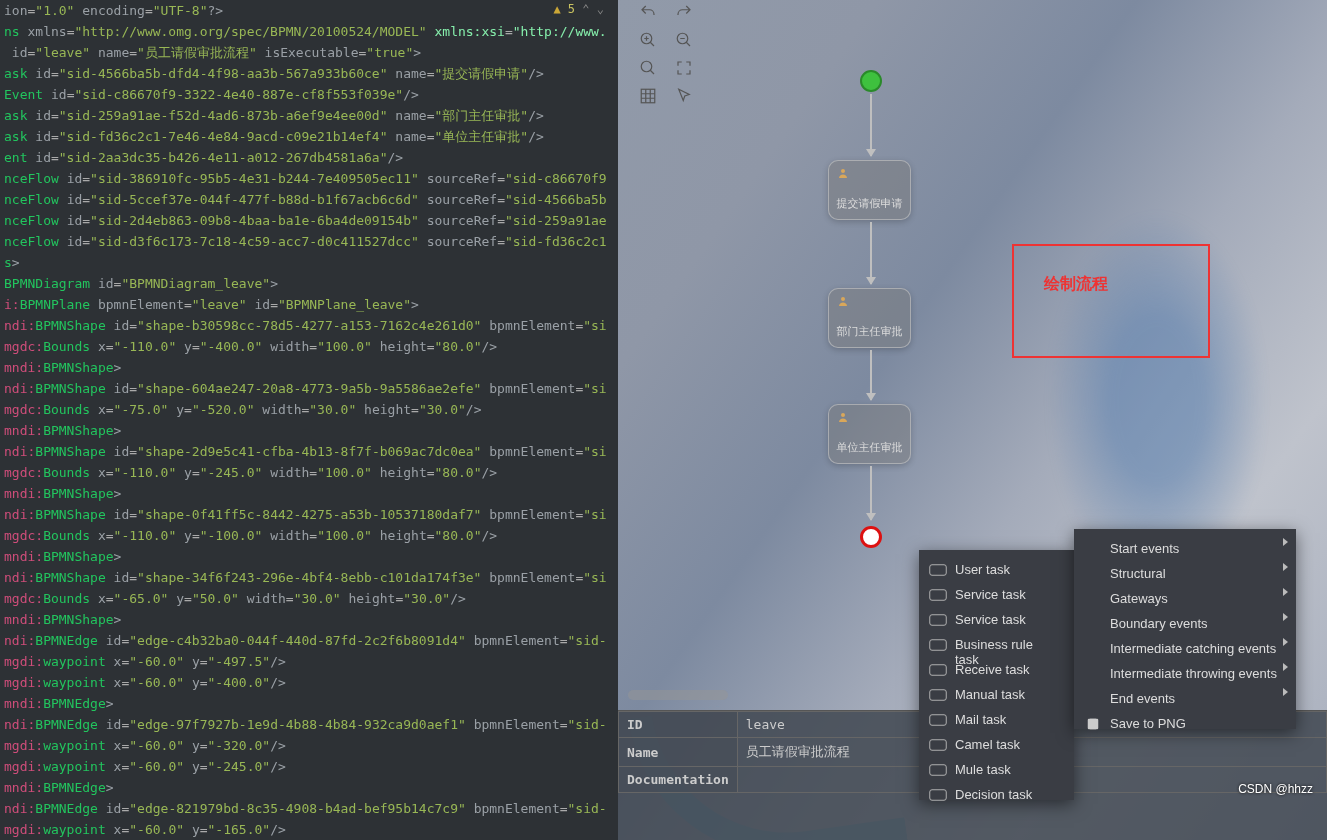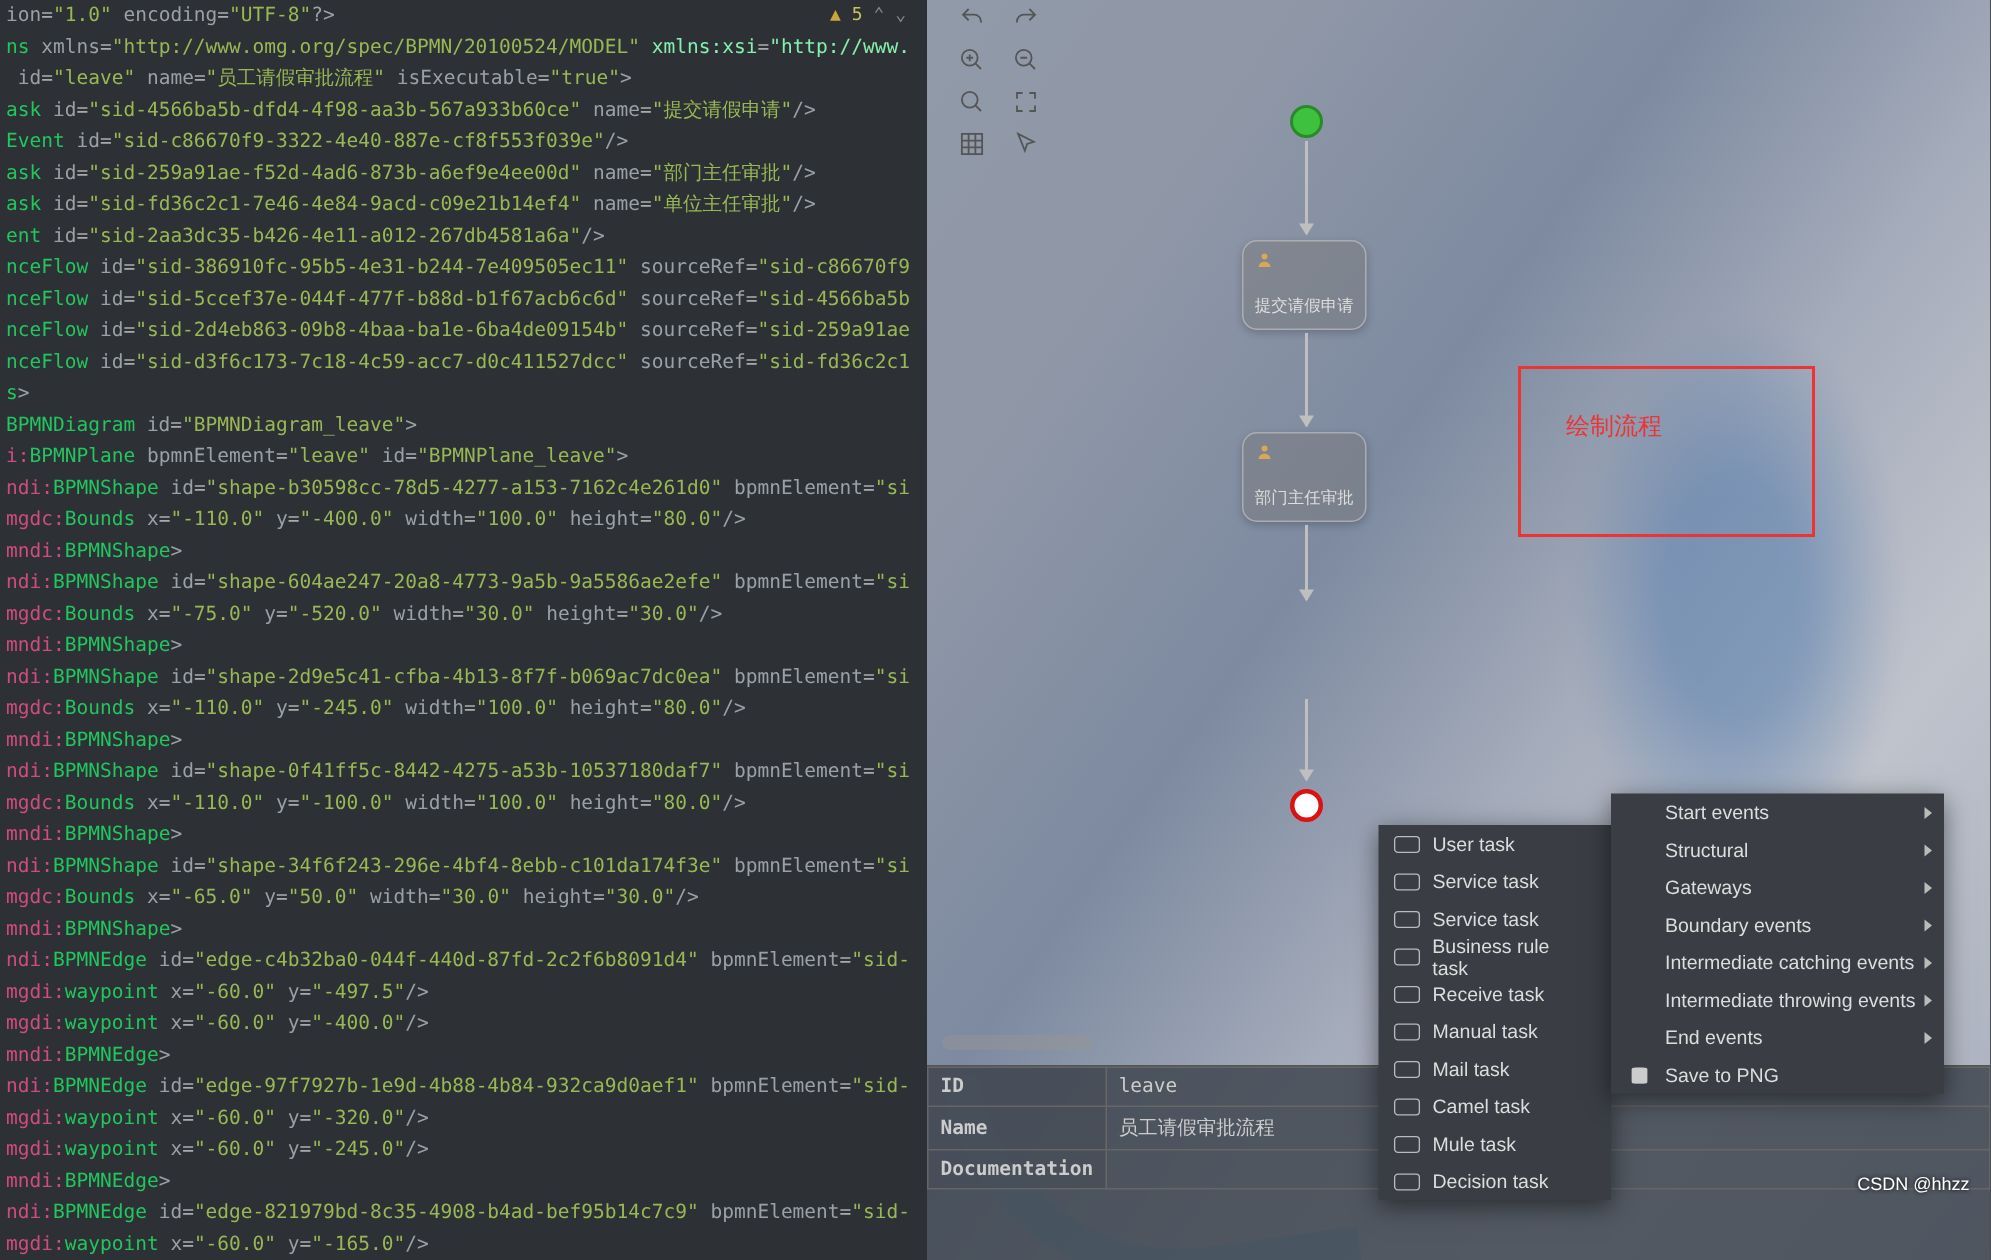--- a/index.html
+++ b/index.html
@@ -31,21 +31,21 @@
   .arrow{ position:absolute; width:2px; background:#bfbfbf; }
   .arrow::after{content:"";position:absolute;bottom:-1px;left:-4px;border-left:5px solid transparent;border-right:5px solid transparent;border-top:8px solid #bfbfbf;}
   .red-box{ position:absolute; border:2px solid #e33; }
   .red-label{ color:#e33; font-size:16px; position:absolute; }
   .hscroll{ position:absolute; left:10px; bottom:140px; height:10px; width:100px; background:rgba(150,150,150,.5); border-radius:5px;}
   .prop-panel{ position:absolute; left:0; right:0; bottom:0; height:130px; background:rgba(64,70,80,.85); border-top:1px solid #555;}
   .prop-table{ width:100%; border-collapse:collapse; }
   .prop-table td{ border:1px solid #666; padding:5px 8px; color:#ccc; font-size:13px;}
   .prop-table td:first-child{ width:108px; font-weight:bold; background:rgba(70,76,86,.6);}
   .context-menu{ position:absolute; background:#3a3d44; box-shadow:0 4px 16px rgba(0,0,0,.5); }
-  .cm-item{ height:25px; display:flex; align-items:center; padding:0 14px 0 8px; color:#ddd; font-family:"Segoe UI",Arial,sans-serif; font-size:13px; cursor:pointer; position:relative;}
+  .cm-item{ height:25px; display:flex; align-items:flex-start; padding:12px 14px 0 8px; color:#ddd; font-family:"Segoe UI",Arial,sans-serif; font-size:13px; cursor:pointer; position:relative;}
   .cm-item .cm-ico{width:22px;height:16px;margin-right:6px;display:flex;align-items:center;justify-content:center;}
   .cm-item .cm-ico svg{width:18px;height:14px;stroke:#bbb;fill:none;stroke-width:1.2;}
   .cm-item.has-sub::after{content:"";position:absolute;right:8px;top:9px;border-top:4px solid transparent;border-bottom:4px solid transparent;border-left:5px solid #bbb;}
   .cm-item.sel{ background:#2e6fd6; color:#fff;}
   .cm-item.sel::after{border-left-color:#fff;}
   .cm-item.save .cm-ico svg{fill:#ccc;stroke:none;}
   .watermark{position:absolute;right:14px;bottom:44px;font-size:12px;color:#fff;text-shadow:0 0 3px #000;font-family:Arial;}
   .swoosh{position:absolute;left:20px;bottom:-20px;width:260px;height:160px;border:24px solid rgba(87,167,196,.5);border-top:none;border-right:none;border-radius:0 0 0 180px;transform:rotate(-8deg);} 
 </style>
 </head>
@@ -161,26 +161,33 @@
       </div>
       <div class="arrow" style="left:252px;top:222px;height:62px;"></div>
       <div class="task" style="left:210px;top:288px;">
         <span class="u-icon"><svg viewBox="0 0 24 24">
               <circle cx="12" cy="8" r="4"></circle>
               <path d="M4 22c0-4 4-7 8-7s8 3 8 7"></path>
             </svg></span>
         <span class="lbl">部门主任审批</span>
       </div>
       <div class="arrow" style="left:252px;top:350px;height:50px;"></div>
+      <div class="task" style="left:210px;top:404px;">
+        <span class="u-icon"><svg viewBox="0 0 24 24">
+              <circle cx="12" cy="8" r="4"></circle>
+              <path d="M4 22c0-4 4-7 8-7s8 3 8 7"></path>
+            </svg></span>
+        <span class="lbl">单位主任审批</span>
+      </div>
       <div class="arrow" style="left:252px;top:466px;height:54px;"></div>
       <div class="end-ev" style="left:242px;top:526px;"></div>
     </div>
 
     <div class="red-box" style="left:394px;top:244px;width:198px;height:114px;">
-      <span class="red-label" style="left:30px;top:28px;">绘制流程</span>
+      <span class="red-label" style="left:30px;top:28px;font-weight:bold;">绘制流程</span>
     </div>
 
     <div class="hscroll"></div>
 
     <div class="prop-panel">
       <table class="prop-table">
         <tbody>
             <tr>
               <td>ID</td>
               <td>leave</td>

